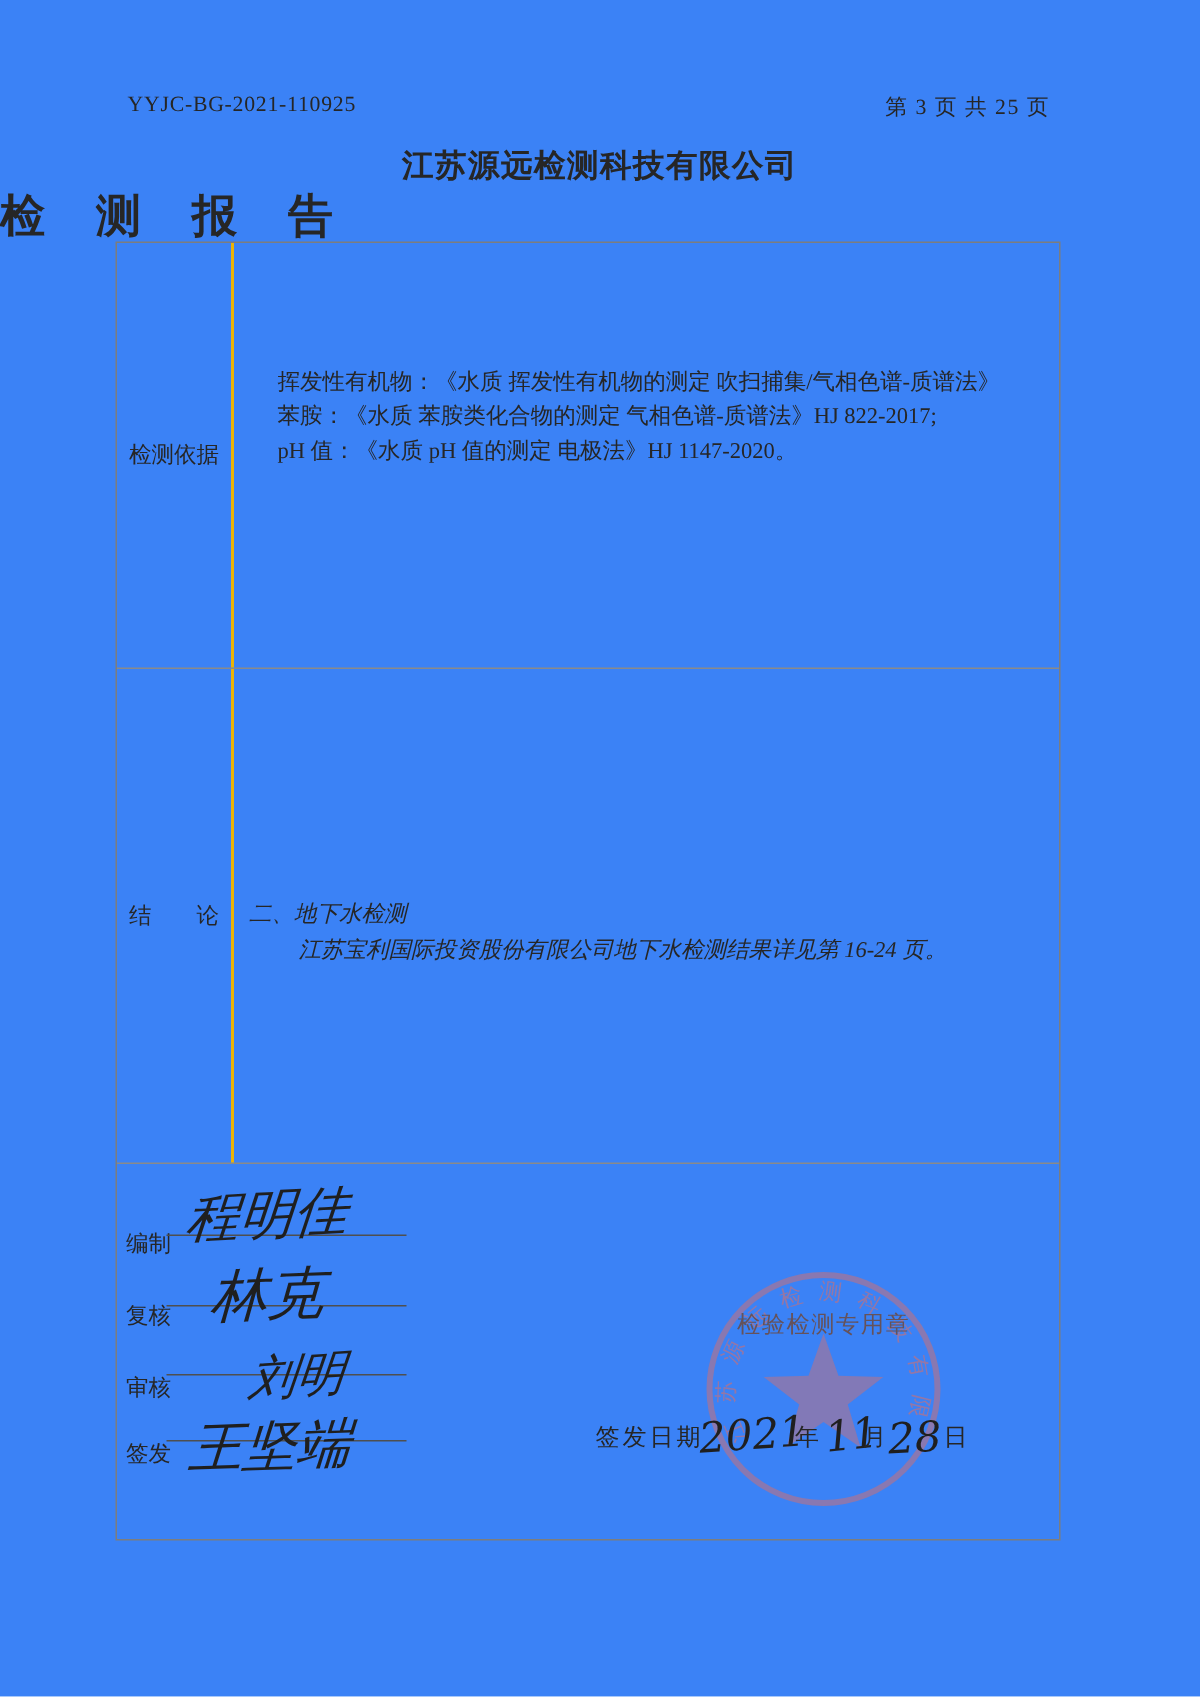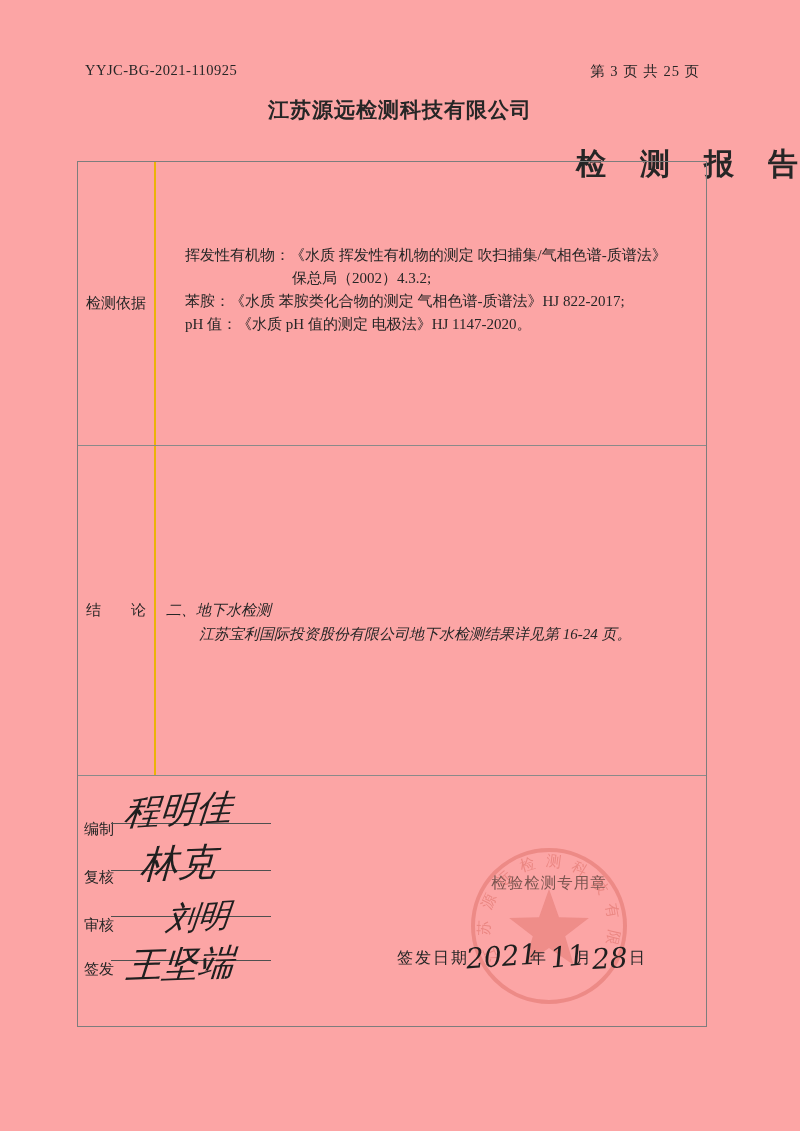--- a/index.html
+++ b/index.html
@@ -1,32 +1,32 @@
 <!DOCTYPE html>
 <html><head>
 <meta charset="utf-8">
 <style>
   * { margin:0; padding:0; box-sizing:border-box; }
   html,body { background:#ffffff; }
   .page {
     position:relative;
     width:800px; height:1131px;
     margin:0 auto;
-    background:#fca5a5;
+    background:#3b82f6;
     font-family:"Liberation Serif","DejaVu Serif",serif;
     color:#262626;
     overflow:hidden;
   }
   
   .doc-number   { position:absolute; left:85px;  top:62px;  font-size:14.5px; letter-spacing:.5px; }
   .page-info    { position:absolute; right:100px; top:62px; font-size:14.5px; letter-spacing:1px; }
   .company-title{ position:absolute; left:0; right:0; top:96px; text-align:center;
                   font-size:21px; font-weight:bold; letter-spacing:1px; }
-  .report-title { position:absolute; left:0; right:0; top:124px; text-align:right;
-                  font-size:30px; font-weight:bold; letter-spacing:2px;margin-top:20px; }
+  .report-title { position:absolute; left:0; right:0; top:124px; text-align:left;
+                  font-size:30px; font-weight:bold; letter-spacing:2px; }
   
   .report-table { position:absolute; left:77px; top:161px; width:630px; height:866px;
                   border:1.5px solid #7d7d7d; display:flex; flex-direction:column; }
   .t-row        { display:flex; width:100%; }
   .row-basis    { height:284px; border-bottom:1px solid #8a8a8a; }
   .row-conclusion{ height:330px; border-bottom:1px solid #8a8a8a; }
   .row-signoff  { flex:1; position:relative; }
   .t-label      { width:78px; border-right:2px solid #eab308; display:flex;
                   align-items:center; justify-content:center; font-size:15px;
                   text-align:center; white-space:pre; }
@@ -72,21 +72,20 @@
   <div class="page-info">第 3 页 共 25 页</div>
   <div class="company-title">江苏源远检测科技有限公司</div>
   <div class="report-title">检　测　报　告</div>
 
   <div class="report-table">
 
     <div class="t-row row-basis">
       <div class="t-label">检测依据</div>
       <div class="t-content basis-content">
         <div class="basis-line">挥发性有机物：《水质 挥发性有机物的测定 吹扫捕集/气相色谱-质谱法》</div>
-        <div class="basis-line indent-2">保总局（2002）4.3.2;</div>
         <div class="basis-line">苯胺：《水质 苯胺类化合物的测定 气相色谱-质谱法》HJ 822-2017;</div>
         <div class="basis-line">pH 值：《水质 pH 值的测定 电极法》HJ 1147-2020。</div>
       </div>
     </div>
 
     <div class="t-row row-conclusion">
       <div class="t-label">结　　论</div>
       <div class="t-content conclusion-content">
         <div class="conclusion-item">
         </div>

